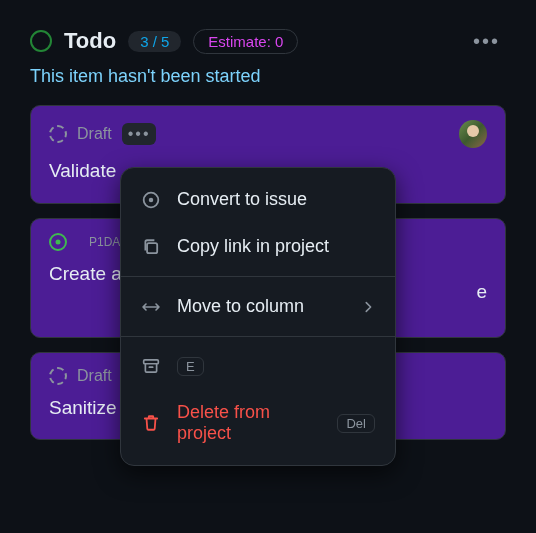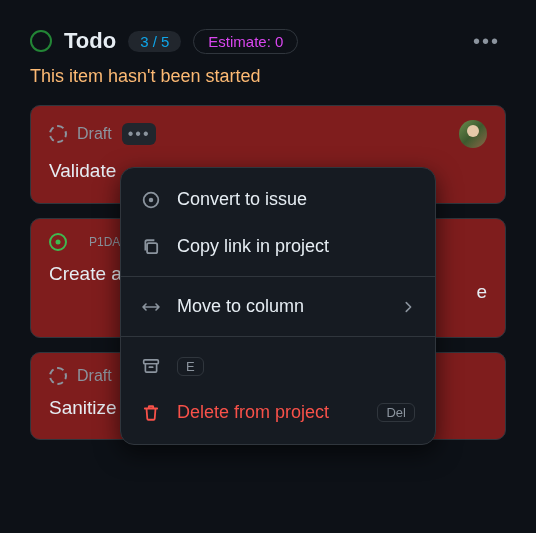--- a/index.html
+++ b/index.html
@@ -48,32 +48,32 @@
     }
     .header-more {
       margin-left: auto;
       color: #8b949e;
       font-size: 20px;
       cursor: pointer;
       letter-spacing: 2px;
       padding-right: 6px;
     }
     .subtitle {
-      color: #fdba74;
+      color: #7dd3fc;
       font-size: 18px;
       padding: 4px 40px 18px 30px;
     }
     .cards {
       padding: 0 30px;
       display: flex;
       flex-direction: column;
       gap: 14px;
     }
     .card {
-      background: #7f1d1d;
+      background: #4c1d95;
       border: 1px solid #30363d;
       border-radius: 10px;
       padding: 14px 18px 18px 18px;
       position: relative;
     }
     .card-header {
       display: flex;
       align-items: center;
       gap: 10px;
       margin-bottom: 10px;
@@ -142,21 +142,21 @@
     .card-title {
       font-size: 19px;
       color: #e6edf3;
       line-height: 1.4;
     }
     
     .context-menu {
       position: absolute;
       top: 167px;
       left: 120px;
-      width: 316px;
+      width: 276px;
       background: #161b22;
       border: 1px solid #30363d;
       border-radius: 14px;
       box-shadow: 0 8px 24px rgba(0,0,0,0.6);
       padding: 8px 0;
       z-index: 100;
     }
     .menu-item {
       display: flex;
       align-items: center;

